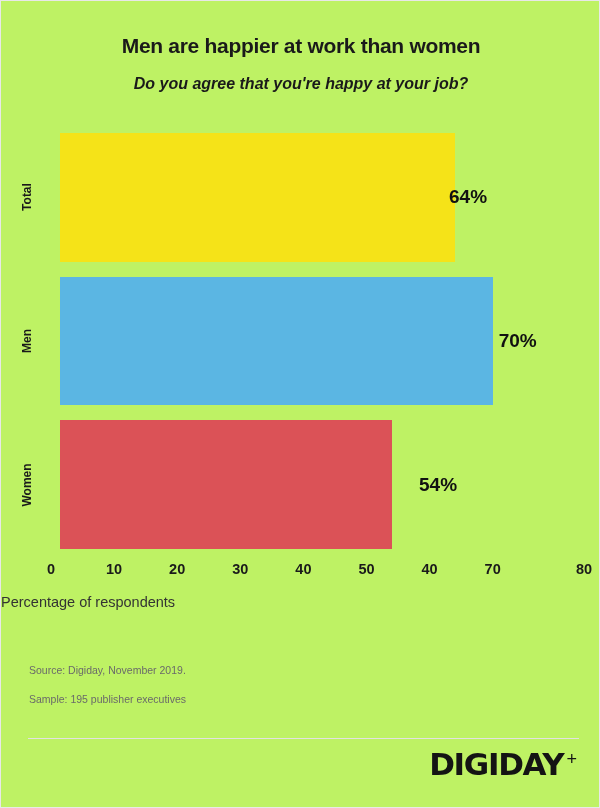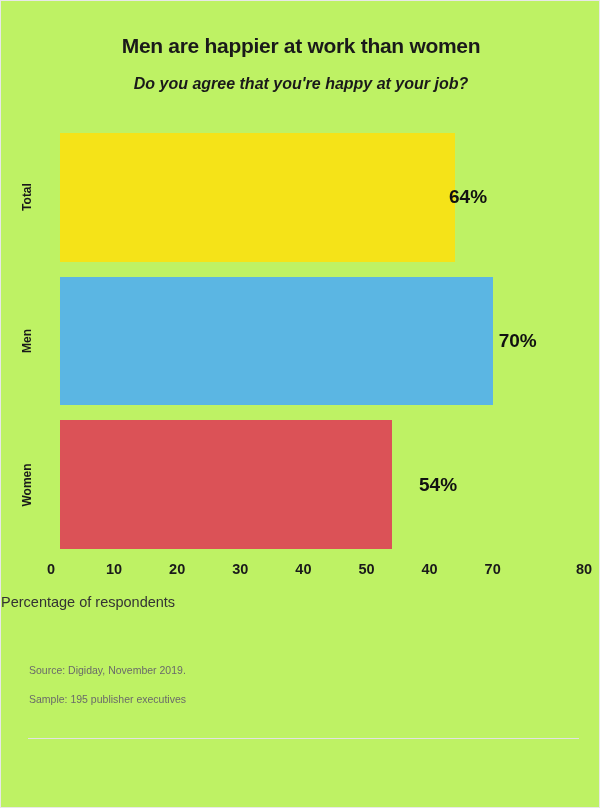--- a/index.html
+++ b/index.html
@@ -193,14 +193,18 @@
       <div class="tick" style="left: 428.6px;">40</div>
       <div class="tick" style="left: 491.7px;">70</div>
       <div class="tick" style="left: 583px;">80</div>
     </div>
 
   <div class="source-line" id="source">Source:  Digiday, November 2019.</div>
   <div class="source-line" id="sample">Sample: 195 publisher executives</div>
 
   <div class="divider"></div>
 
+  <div class="brand">
+    <span class="brand-word">DIGIDAY</span>
+    <span class="brand-plus">+</span>
+  </div>
 
 </div>
 
 </body></html>

